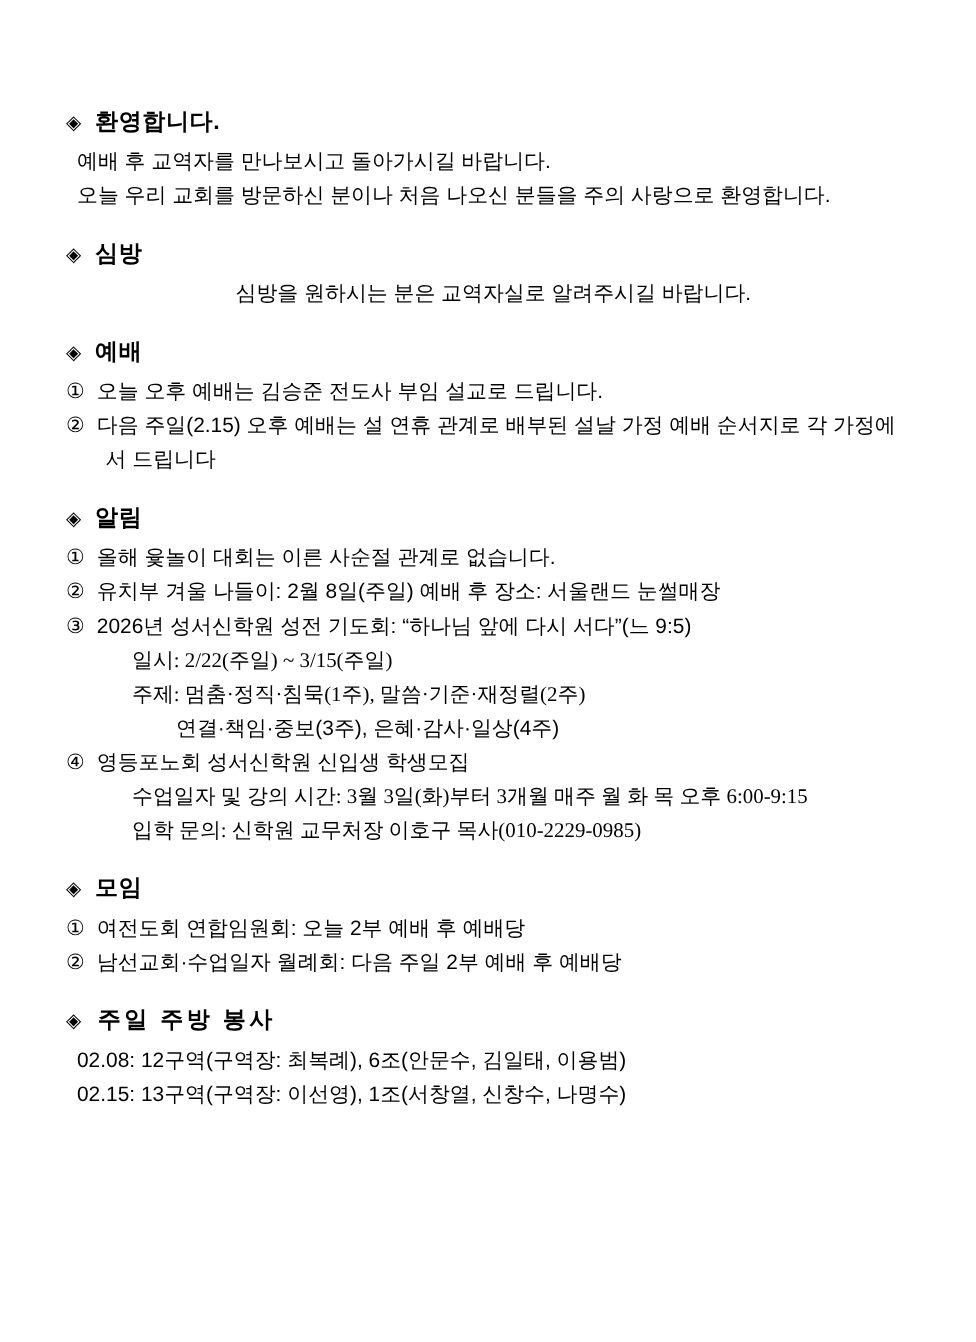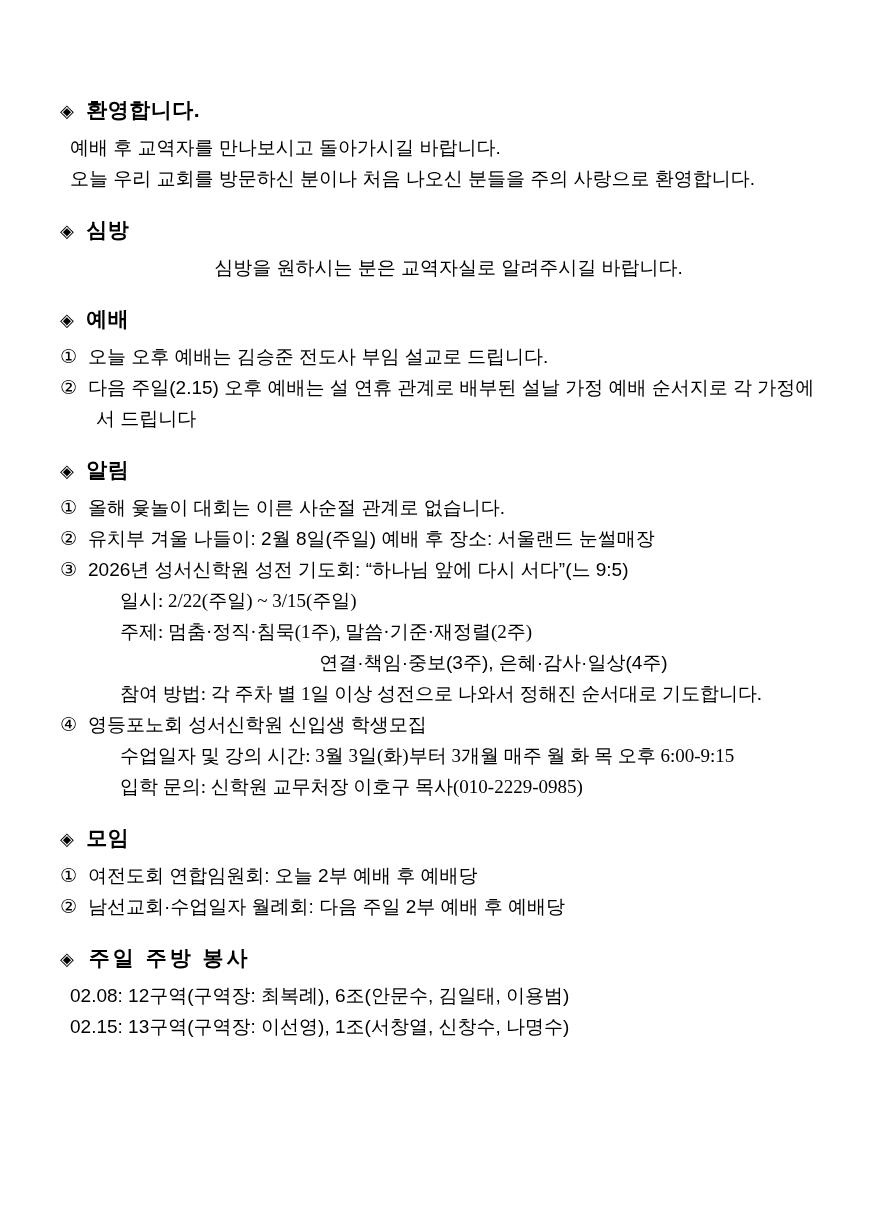--- a/index.html
+++ b/index.html
@@ -71,21 +71,20 @@
     line-height: 31px;
     padding-left: 60px;
     white-space: nowrap;
     font-family: Liberation Serif, serif;
   }
   .sub-line-deep {
     font-size: 19px;
     line-height: 31px;
     padding-left: 100px;
     white-space: nowrap;
-    text-align: center;
   }
   .sec-head.wide {
     letter-spacing: 3px;
   }
   .tight-top {
     margin-top: 2px;
     text-align: center;
   }
   .section.s-worship .num-line,
   .section.s-notice .num-line,
@@ -137,21 +136,20 @@
     </div>
     <div class="num-line">
       <span class="num">②</span><span>유치부 겨울 나들이: 2월 8일(주일) 예배 후 장소: 서울랜드 눈썰매장</span>
     </div>
     <div class="num-line">
       <span class="num">③</span><span>2026년 성서신학원 성전 기도회: “하나님 앞에 다시 서다”(느 9:5)</span>
     </div>
     <div class="sub-line">일시: 2/22(주일) ~ 3/15(주일)</div>
     <div class="sub-line">주제: 멈춤·정직·침묵(1주),  말씀·기준·재정렬(2주)</div>
     <div class="sub-line-deep">연결·책임·중보(3주),  은혜·감사·일상(4주)</div>
-    <div class="sub-line">참여 방법: 각 주차 별 1일 이상 성전으로 나와서 정해진 순서대로 기도합니다.</div>
 
     <div class="num-line">
       <span class="num">④</span><span>영등포노회 성서신학원 신입생 학생모집</span>
     </div>
     <div class="sub-line">수업일자 및 강의 시간: 3월 3일(화)부터 3개월 매주 월 화 목 오후 6:00-9:15</div>
     <div class="sub-line">입학 문의: 신학원 교무처장 이호구 목사(010-2229-0985)</div>
   </div>
 
   <div class="section s-meeting">
     <div class="sec-head">

